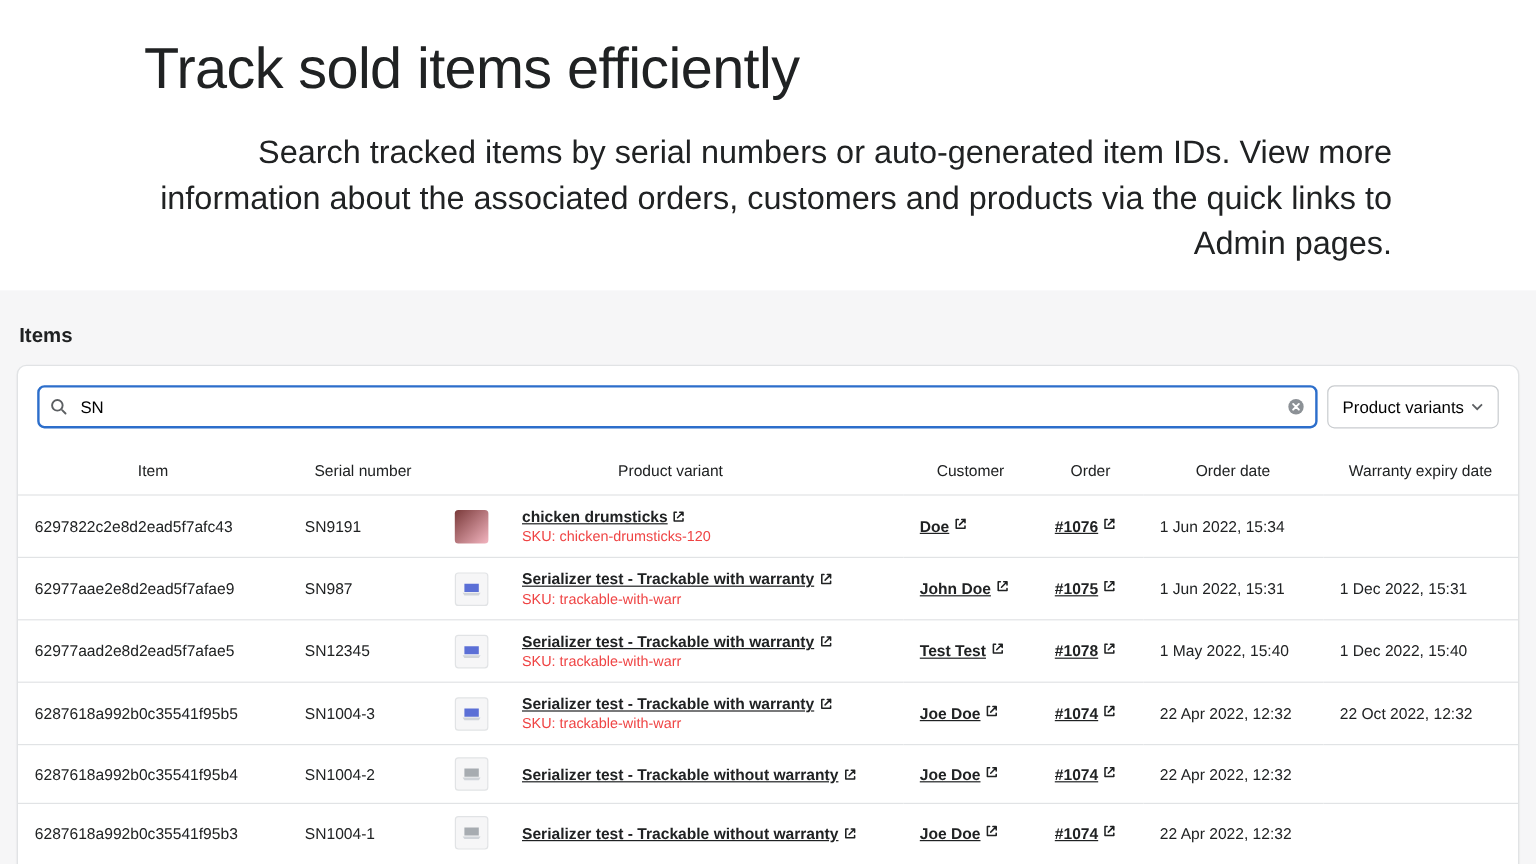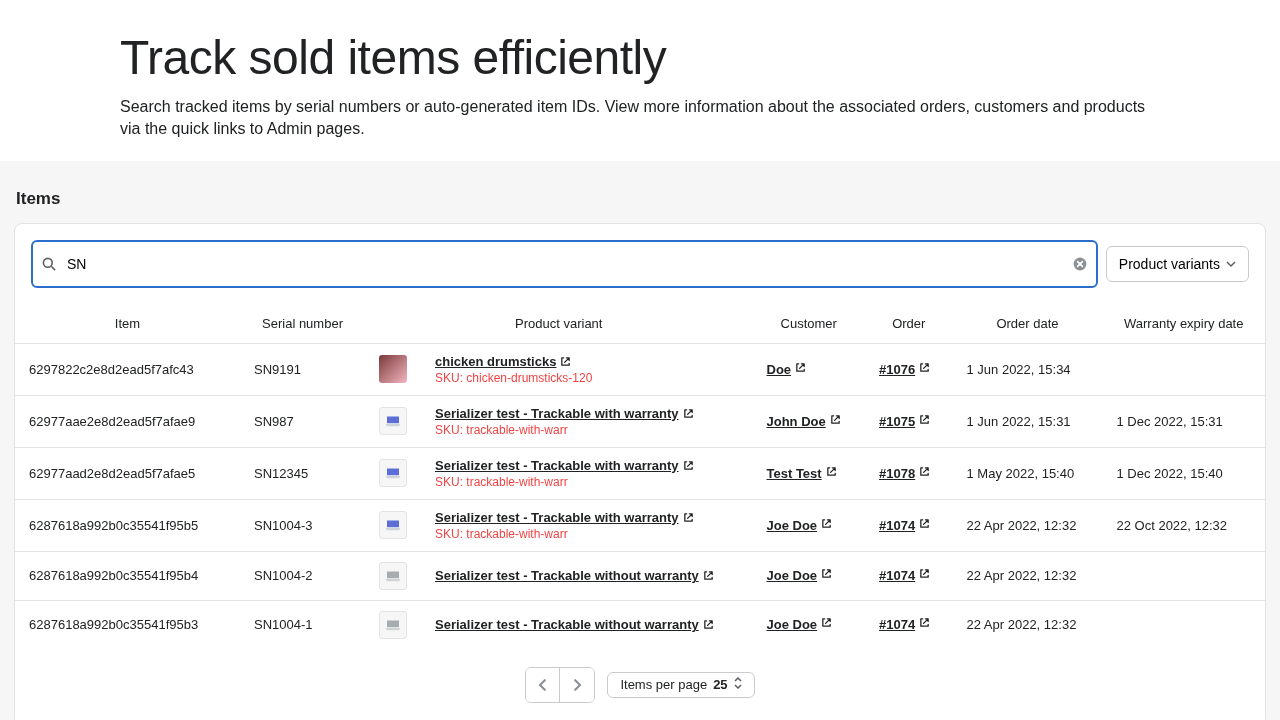--- a/index.html
+++ b/index.html
@@ -1,26 +1,26 @@
 <!DOCTYPE html>
 <html><head>
 <meta charset="utf-8">
 <style>
   * { box-sizing: border-box; margin: 0; padding: 0; }
   body { font-family: -apple-system, BlinkMacSystemFont, "Segoe UI", Helvetica, Arial, sans-serif; background: #fff; color: #202223; }
   .hero { padding: 30px 120px 20px; }
   .hero h1 { font-size: 48px; font-weight: 400; text-align: left; letter-spacing: -0.5px; }
-  .hero p { font-size: 16px; line-height: 1.4; margin-top: 11px; }
+  .hero p { font-size: 27px; line-height: 1.4; margin-top: 24px; text-align: right; }
   .content-wrap { background: #f6f6f7; padding: 20px 14px 30px; }
   .section-title { font-size: 17px; font-weight: 600; margin: 8px 0 14px 2px; }
   .card { background: #fff; border: 1px solid #e1e3e5; border-radius: 8px; box-shadow: 0 1px 1px rgba(0,0,0,0.03); padding: 0; }
   .toolbar { display: flex; gap: 8px; padding: 16px; align-items: center; }
   .search-wrap { position: relative; flex: 1; }
   .search-input {
-    width: 100%; height: 48px; border: 2px solid #2c6ecb; border-radius: 6px;
+    width: 100%; height: 36px; border: 2px solid #2c6ecb; border-radius: 6px;
     padding: 0 34px 0 34px; font-size: 14px; outline: none;
   }
   .search-icon { position: absolute; left: 10px; top: 50%; transform: translateY(-50%); color: #5c5f62; display:flex; }
   .clear-icon { position: absolute; right: 10px; top: 50%; transform: translateY(-50%); color: #5c5f62; cursor: pointer; display:flex; }
   .variant-btn {
     height: 36px; border: 1px solid #c9cccf; border-radius: 6px; background: #fff;
     padding: 0 12px; font-size: 14px; display: flex; align-items: center; gap: 6px; cursor: pointer;
   }
   .caret-icon { display:flex; }
   table { width: 100%; border-collapse: collapse; }

